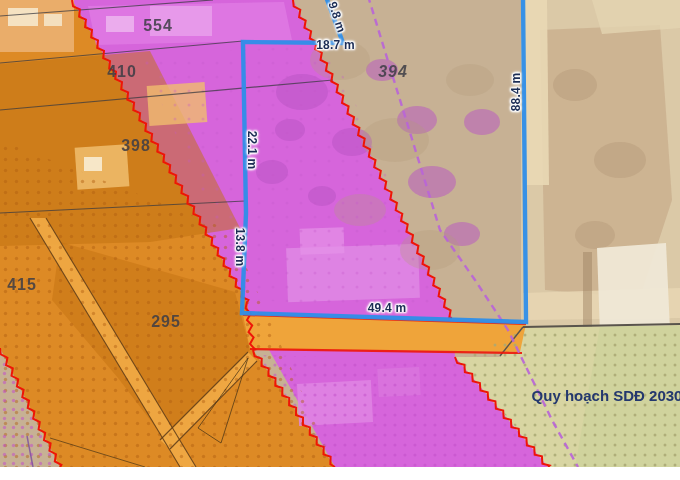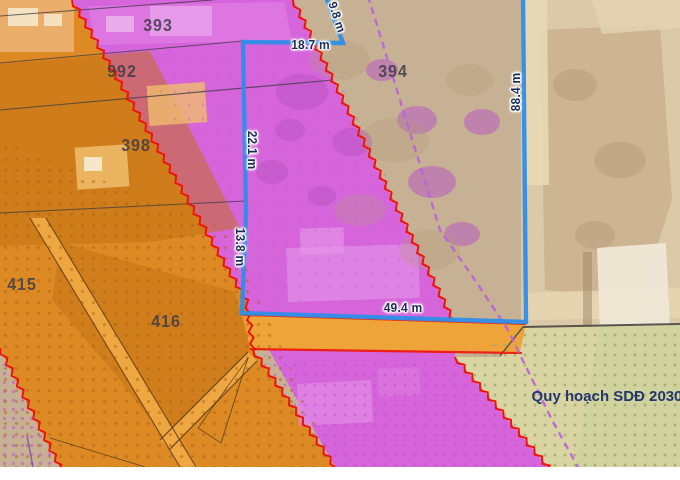--- a/index.html
+++ b/index.html
@@ -113,31 +113,31 @@
       <path d="M253 350 L254.6 356.2 L261.7 358.6 L261.5 366.0 L268.6 368.4 L268.4 375.8 L275.5 378.2 L275.3 385.7 L282.4 388.0 L282.2 395.5 L289.2 397.9 L289.1 405.3 L296.1 407.7 L296.0 415.1 L303.0 417.5 L302.9 425.0 L309.9 427.4 L309.7 434.8 L316.8 437.2 L316.6 444.6 L323.7 447.0 L323.5 454.4 L330.6 456.8 L330.4 464.3 L335 467" fill="none" stroke="#ee1507" stroke-width="2"></path>
       <path d="M293 0 L293.7 6.4 L300.3 9.7 L299.1 17.1 L305.7 20.5 L304.4 27.8 L311.1 31.2 L309.8 38.5 L316.4 41.9 L315.2 49.3 L321.8 52.7 L320.5 60.0 L327.2 63.4 L325.9 70.7 L332.5 74.1 L331.3 81.5 L337.9 84.9 L336.6 92.2 L343.3 95.6 L342.0 102.9 L348.6 106.3 L347.4 113.7 L354.0 117.1 L352.7 124.4 L359.4 127.8 L358.1 135.1 L364.7 138.5 L363.5 145.9 L370.1 149.3 L368.8 156.6 L375.5 160.0 L374.2 167.3 L380.8 170.7 L379.6 178.1 L386.2 181.5 L384.9 188.8 L391.6 192.2 L390.3 199.5 L396.9 202.9 L395.7 210.3 L402.3 213.7 L401.0 221.0 L407.7 224.4 L406.4 231.7 L413.0 235.1 L411.8 242.5 L418.4 245.9 L417.1 253.2 L423.8 256.6 L422.5 263.9 L429.1 267.3 L427.9 274.7 L434.5 278.1 L433.2 285.4 L439.9 288.8 L438.6 296.1 L445.2 299.5 L444.0 306.9 L450.6 310.3 L449.3 317.6 L452 318" fill="none" stroke="#ee1507" stroke-width="2"></path>
       <path d="M455 357 L457.2 363.0 L464.4 364.7 L464.9 372.2 L472.2 373.9 L472.7 381.3 L479.9 383.1 L480.4 390.5 L487.7 392.2 L488.2 399.7 L495.4 401.4 L495.9 408.8 L503.2 410.6 L503.7 418.0 L510.9 419.7 L511.4 427.1 L518.7 428.9 L519.2 436.3 L526.4 438.1 L526.9 445.5 L534.2 447.2 L534.7 454.6 L541.9 456.4 L542.4 463.8 L549.7 465.5 L548 467" fill="none" stroke="#ee1507" stroke-width="2"></path>
       <path d="M0 348 L0.7 354.3 L7.4 357.7 L6.1 365.1 L12.8 368.4 L11.5 375.8 L18.2 379.2 L16.9 386.5 L23.6 389.9 L22.3 397.2 L29.0 400.6 L27.7 407.9 L34.4 411.3 L33.2 418.6 L39.8 422.0 L38.6 429.4 L45.2 432.7 L44.0 440.1 L50.6 443.4 L49.4 450.8 L56.0 454.2 L54.8 461.5 L61.4 464.9 L60 467" fill="none" stroke="#ee1507" stroke-width="2"></path>
       <polyline points="368,-4 440,230 475,280 508,330 552,420 578,467" fill="none" stroke="#b964d8" stroke-width="2.4" stroke-opacity="0.9" stroke-linejoin="miter" stroke-linecap="butt" stroke-dasharray="7,5"></polyline>
       <polyline points="27,436 33,467" fill="none" stroke="#7a4f9e" stroke-width="1.5" stroke-opacity="0.8" stroke-linejoin="miter" stroke-linecap="butt"></polyline>
       <polyline points="325,-6 343,43 243,42 246,213 242,313 526,322 523,-6" fill="none" stroke="#2e8ee9" stroke-width="4.4" stroke-opacity="0.95" stroke-linejoin="miter" stroke-linecap="butt"></polyline>
     </svg>
 
   <div class="labels">
-    <div class="mlabel" style="left: 288px; top: 45px; transform: translate(-50%, -50%) rotate(0deg); padding-left: 45px;">18.7 m</div>
+    <div class="mlabel" style="left: 313px; top: 45px; transform: translate(-50%, -50%) rotate(0deg); padding-left: 45px;">18.7 m</div>
     <div class="mlabel" style="left: 337px; top: 17px; transform: translate(-50%, -50%) rotate(72deg);">9.8 m</div>
     <div class="mlabel" style="left: 252px; top: 150px; transform: translate(-50%, -50%) rotate(90deg);">22.1 m</div>
     <div class="mlabel" style="left: 240px; top: 247px; transform: translate(-50%, -50%) rotate(90deg);">13.8 m</div>
-    <div class="mlabel" style="left: 403px; top: 308px; transform: translate(-50%, -50%) rotate(0deg);">49.4 m</div>
+    <div class="mlabel" style="left: 387px; top: 308px; transform: translate(-50%, -50%) rotate(0deg);">49.4 m</div>
     <div class="mlabel" style="left: 516px; top: 92px; transform: translate(-50%, -50%) rotate(-90deg);">88.4 m</div>
 
-    <div class="plabel" style="left: 158px; top: 26px; transform: translate(-50%, -50%) rotate(0deg);">393</div>
-    <div class="plabel" style="left: 122px; top: 72px; transform: translate(-50%, -50%) rotate(0deg);">992</div>
+    <div class="plabel" style="left: 158px; top: 26px; transform: translate(-50%, -50%) rotate(0deg);">554</div>
+    <div class="plabel" style="left: 122px; top: 72px; transform: translate(-50%, -50%) rotate(0deg);">410</div>
     <div class="plabel" style="left: 136px; top: 146px; transform: translate(-50%, -50%) rotate(0deg); text-align: right;">398</div>
-    <div class="plabel" style="left: 393px; top: 72px; transform: translate(-50%, -50%) rotate(0deg);">394</div>
+    <div class="plabel" style="left: 393px; top: 72px; transform: translate(-50%, -50%) rotate(0deg); font-style: italic;">394</div>
     <div class="plabel" style="left: 22px; top: 285px; transform: translate(-50%, -50%) rotate(0deg);">415</div>
-    <div class="plabel" style="left: 166px; top: 322px; transform: translate(-50%, -50%) rotate(0deg);">416</div>
+    <div class="plabel" style="left: 166px; top: 322px; transform: translate(-50%, -50%) rotate(0deg);">295</div>
 
     <div class="legend" style="left: 607px; top: 395px; transform: translate(-50%, -50%) rotate(0deg);">Quy hoạch SDĐ 2030</div>
   </div>
 
   <div class="bottom-strip"></div>
 </div>
 
 </body></html>

